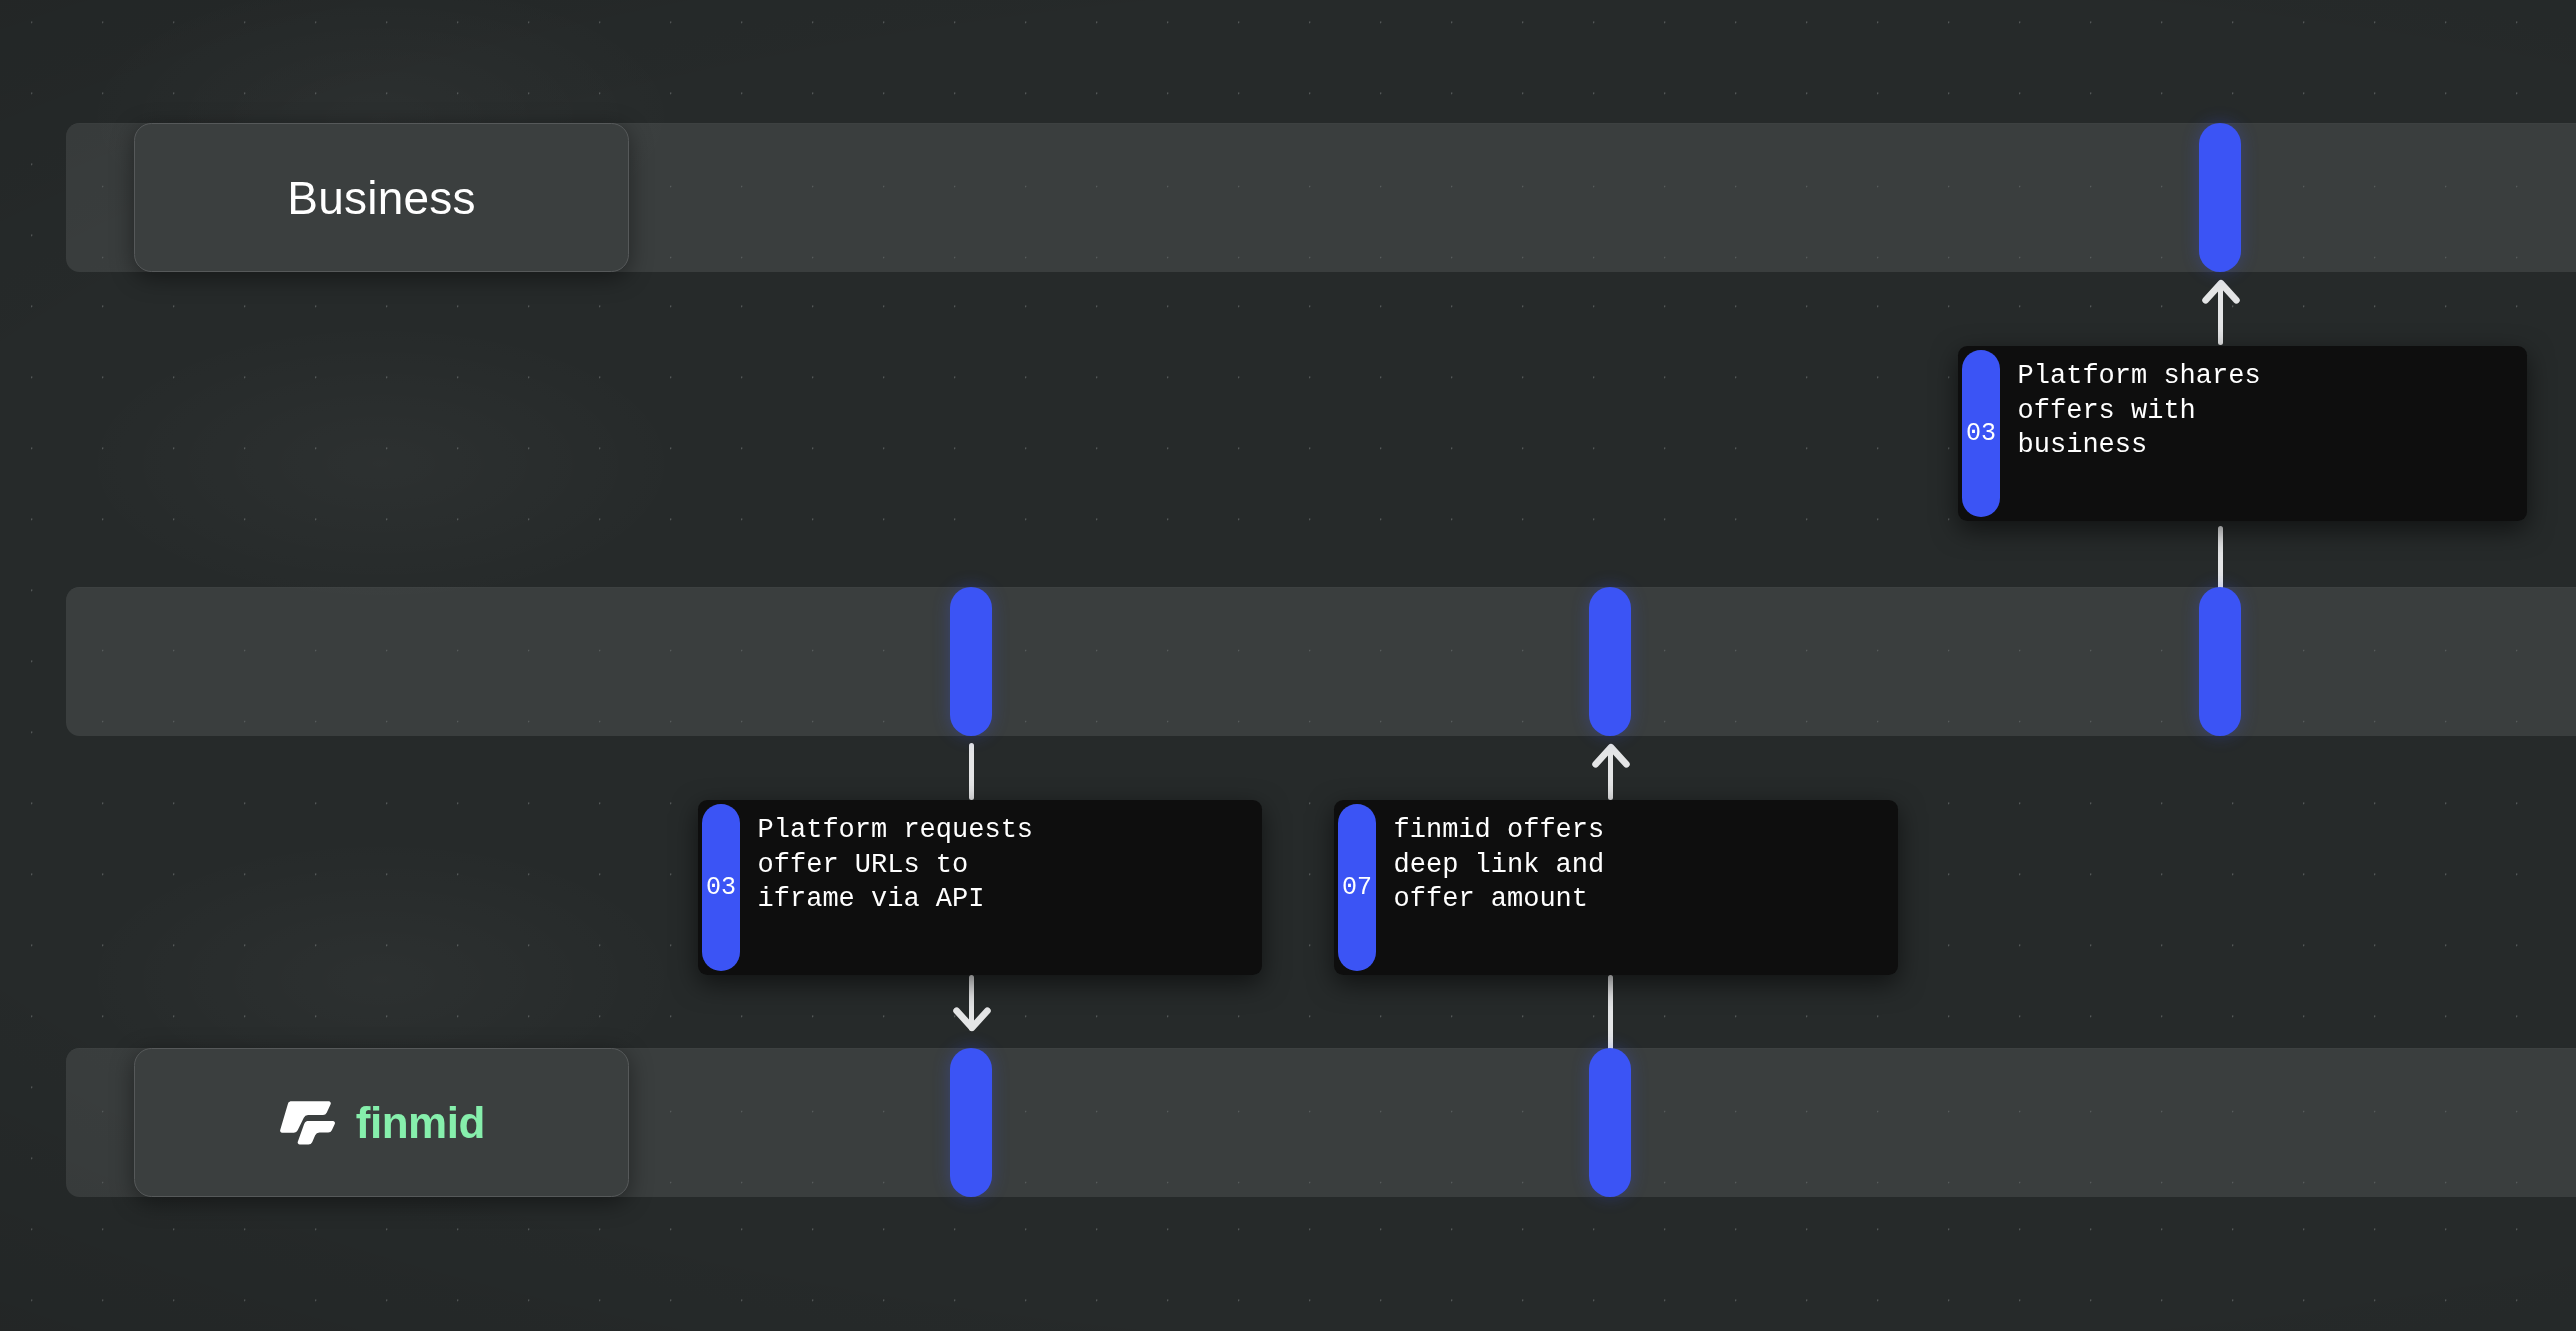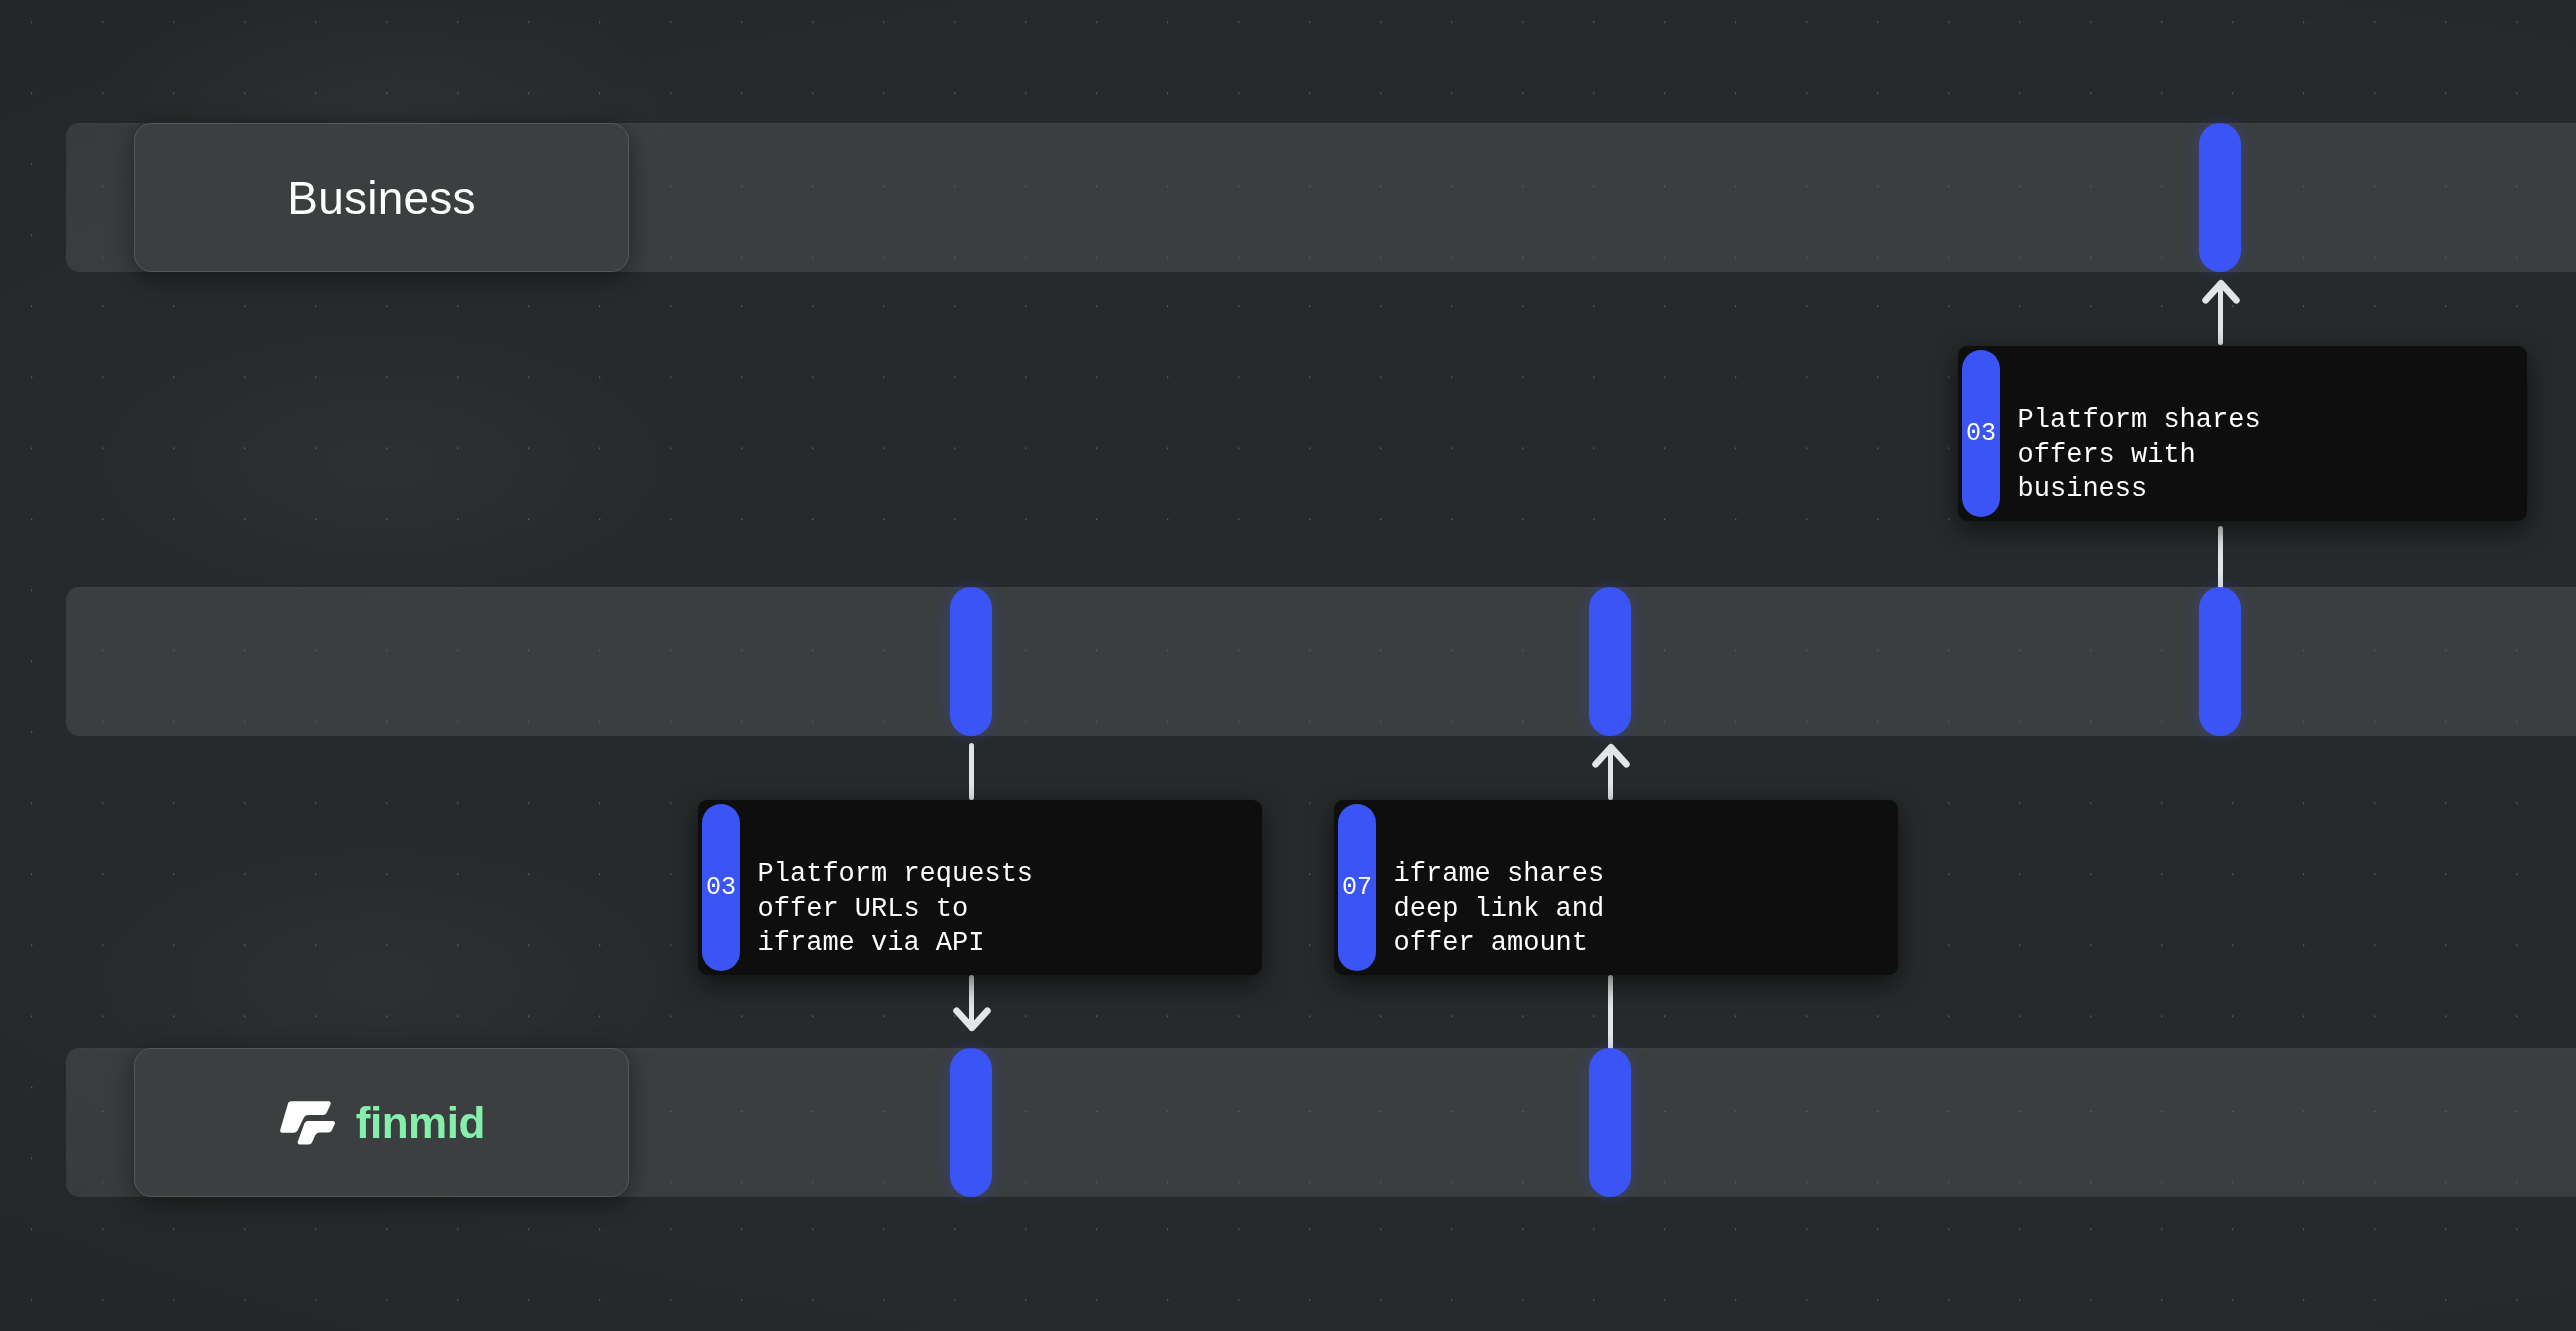--- a/index.html
+++ b/index.html
@@ -157,21 +157,20 @@
     line-height: 1;
   }
   .step-text {
     flex: 1 1 auto;
     padding: 13.4px 15.5px 15.5px 17.5px;
     color: #ffffff;
     font-family: "Liberation Mono", monospace;
     font-size: 27px;
     line-height: 1.28;
     white-space: pre-line;
-    margin-top: 44px;
   }
 </style>
 </head>
 <body>
 
 <div id="stage">
 
   <div id="dot-grid"></div>
 
   <div class="lane-glow" style="top:-26px;"></div>
@@ -250,21 +249,21 @@
 
   <div class="step-card" style="left:698px; top:800px; width:564px; height:175px;">
     <div class="step-num">03</div>
     <div class="step-text">Platform requests
 offer URLs to
 iframe via API</div>
   </div>
 
   <div class="step-card" style="left:1334px; top:800px; width:564px; height:175px;">
     <div class="step-num">07</div>
-    <div class="step-text">iframe shares
+    <div class="step-text">finmid offers
 deep link and
 offer amount</div>
   </div>
 
   <div class="step-card" style="left:1958px; top:346px; width:569px; height:175px;">
     <div class="step-num">03</div>
     <div class="step-text">Platform shares
 offers with
 business</div>
   </div>

